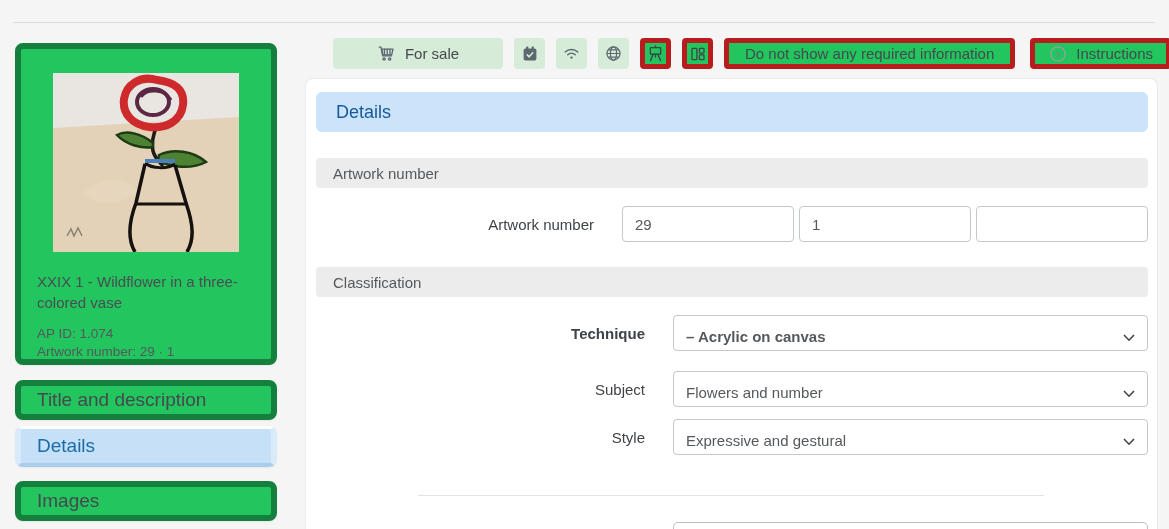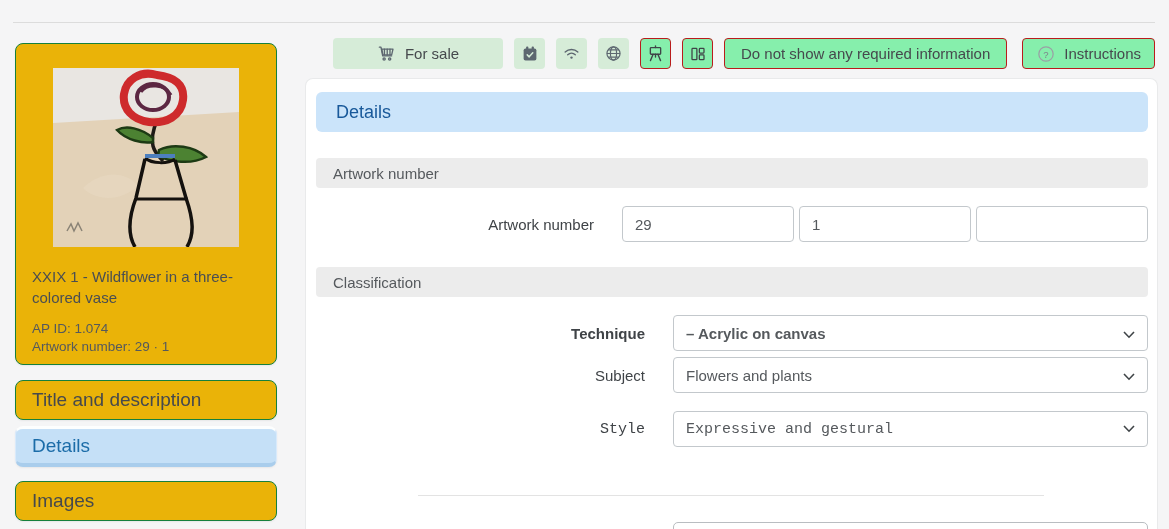--- a/index.html
+++ b/index.html
@@ -3,56 +3,56 @@
 <meta charset="utf-8">
 <style>
   * { box-sizing: border-box; }
   body { margin: 0; font-family: "Liberation Sans", sans-serif; background: #f5f5f6; }
   .screen { position: relative; width: 1169px; height: 529px; background: #f5f5f6; overflow: hidden; color: #46494d; }
 
   .top-divider { position: absolute; left: 13px; top: 22px; width: 1142px; height: 1px; background: #dcdcdc; }
 
   
   .toolbar { position: absolute; left: 333px; top: 38px; height: 31px; display: flex; gap: 11px; align-items: stretch; }
-  .btn { display: flex; align-items: center; justify-content: center; border-radius: 4px; font-size: 15px; color: #46494d; cursor: pointer; background: #86efac; border: 1px solid #b91c1c; white-space: nowrap; }
+  .btn { display: flex; align-items: center; justify-content: center; border-radius: 4px; font-size: 15px; color: #46494d; cursor: pointer; background: #22c55e; border: 5px solid #b91c1c; white-space: nowrap; }
   .btn.green { background: #d6ecd8; border: none; }
   .btn.icon-only { width: 31px; }
   .btn.for-sale { width: 170px; gap: 9px; }
   .btn.text-btn { padding: 0 16px; }
   .btn.instructions { padding: 0 13px; gap: 8px; margin-left: 4px; }
   .btn svg { display: block; }
 
   
-  .card, .nav-card { position: absolute; left: 15px; width: 262px; background: #eab308; border: 1px solid #15803d; border-radius: 8px; box-shadow: 0 1px 2px rgba(0,0,0,0.06); }
+  .card, .nav-card { position: absolute; left: 15px; width: 262px; background: #22c55e; border: 6px solid #15803d; border-radius: 8px; box-shadow: 0 1px 2px rgba(0,0,0,0.06); }
   .artwork-card { top: 43px; height: 322px; }
   .art-image { display: block; margin: 24px auto 0; width: 186px; height: 179px; cursor: pointer; }
   .art-title { margin: 19px 16px 0; font-size: 15px; line-height: 21px; color: #4a4e52; }
   .art-meta { margin: 12px 16px 0; font-size: 13.5px; line-height: 18px; color: #55595d; }
 
   .nav-card { display: flex; align-items: center; padding: 0 16px; font-size: 19px; color: #46494d; cursor: pointer; }
   .nav-title-desc { top: 380px; height: 40px; }
   .nav-details { top: 426px; height: 41px; background: #c5e0f7; color: #1b6ca8; border-color: #d9eafb; border-top: 3px solid #fdfefe; border-bottom: 4px solid #a9cdec; }
   .nav-images { top: 481px; height: 40px; }
 
   
   .main-card { position: absolute; left: 305px; top: 78px; width: 853px; height: 470px; background: #fff; border: 1px solid #e9eaeb; border-bottom: none; border-radius: 8px 8px 0 0; }
   .details-header { position: absolute; left: 10px; top: 13px; width: 832px; height: 40px; background: #cbe4fa; border-radius: 6px; display: flex; align-items: center; padding-left: 20px; font-size: 18px; color: #19599a; }
   .section-header { position: absolute; left: 10px; width: 832px; height: 30px; background: #ececec; border-radius: 4px; display: flex; align-items: center; padding-left: 17px; font-size: 15px; color: #55595d; }
   .sec-artnum { top: 79px; }
   .sec-class { top: 188px; }
 
   .form-row { position: absolute; left: 10px; width: 832px; height: 36px; display: flex; align-items: center; }
   .row-artnum { top: 127px; }
   .row-technique { top: 236px; font-weight: bold; }
-  .row-subject { top: 278px; }
-  .row-style { top: 332px; font-family: Liberation Mono, monospace; }
+  .row-subject { top: 292px; }
+  .row-style { top: 340px; }
   .form-label { width: 329px; text-align: right; font-size: 15px; color: #3f4347; }
   .form-fields { margin-left: 28px; display: flex; gap: 5px; }
   .text-input { width: 172px; height: 36px; border: 1px solid #c3c8cc; border-radius: 4px; padding: 0 12px; font-size: 15px; color: #55595d; font-family: "Liberation Sans", sans-serif; background: #fff; outline: none; }
-  .select { width: 475px; height: 36px; border: 1px solid #c3c8cc; border-radius: 4px; display: flex; align-items: center; padding: 0 12px; font-size: 15px; color: #55595d; background: #fff; cursor: pointer; }
+  .select { width: 475px; height: 36px; border: 1px solid #c3c8cc; border-radius: 4px; display: flex; align-items: flex-start; padding: 12px 12px; font-size: 15px; color: #55595d; background: #fff; cursor: pointer; }
   .select .chev { margin-left: auto; }
 
   .hdivider { position: absolute; left: 112px; top: 416px; width: 626px; height: 1px; background: #e3e3e3; }
   .partial-input { position: absolute; left: 367px; top: 443px; width: 475px; height: 40px; border: 1px solid #b9bdc1; border-radius: 5px; background: #fff; }
 </style>
 </head>
 <body>
 
 <div class="screen">
 
@@ -204,21 +204,21 @@
               </svg>
           </span>
         </div>
       </div>
     </div>
 
     <div class="form-row row-subject">
       <div class="form-label">Subject</div>
       <div class="form-fields">
         <div class="select">
-          <span>Flowers and plants</span>
+          <span>Flowers and number</span>
           <span class="chev">
             <svg width="12" height="8" viewBox="0 0 12 8" fill="none" stroke="#3f4447" stroke-width="1.6">
                 <polyline points="1,1 6,6.2 11,1"></polyline>
               </svg>
           </span>
         </div>
       </div>
     </div>
 
     <div class="form-row row-style">

